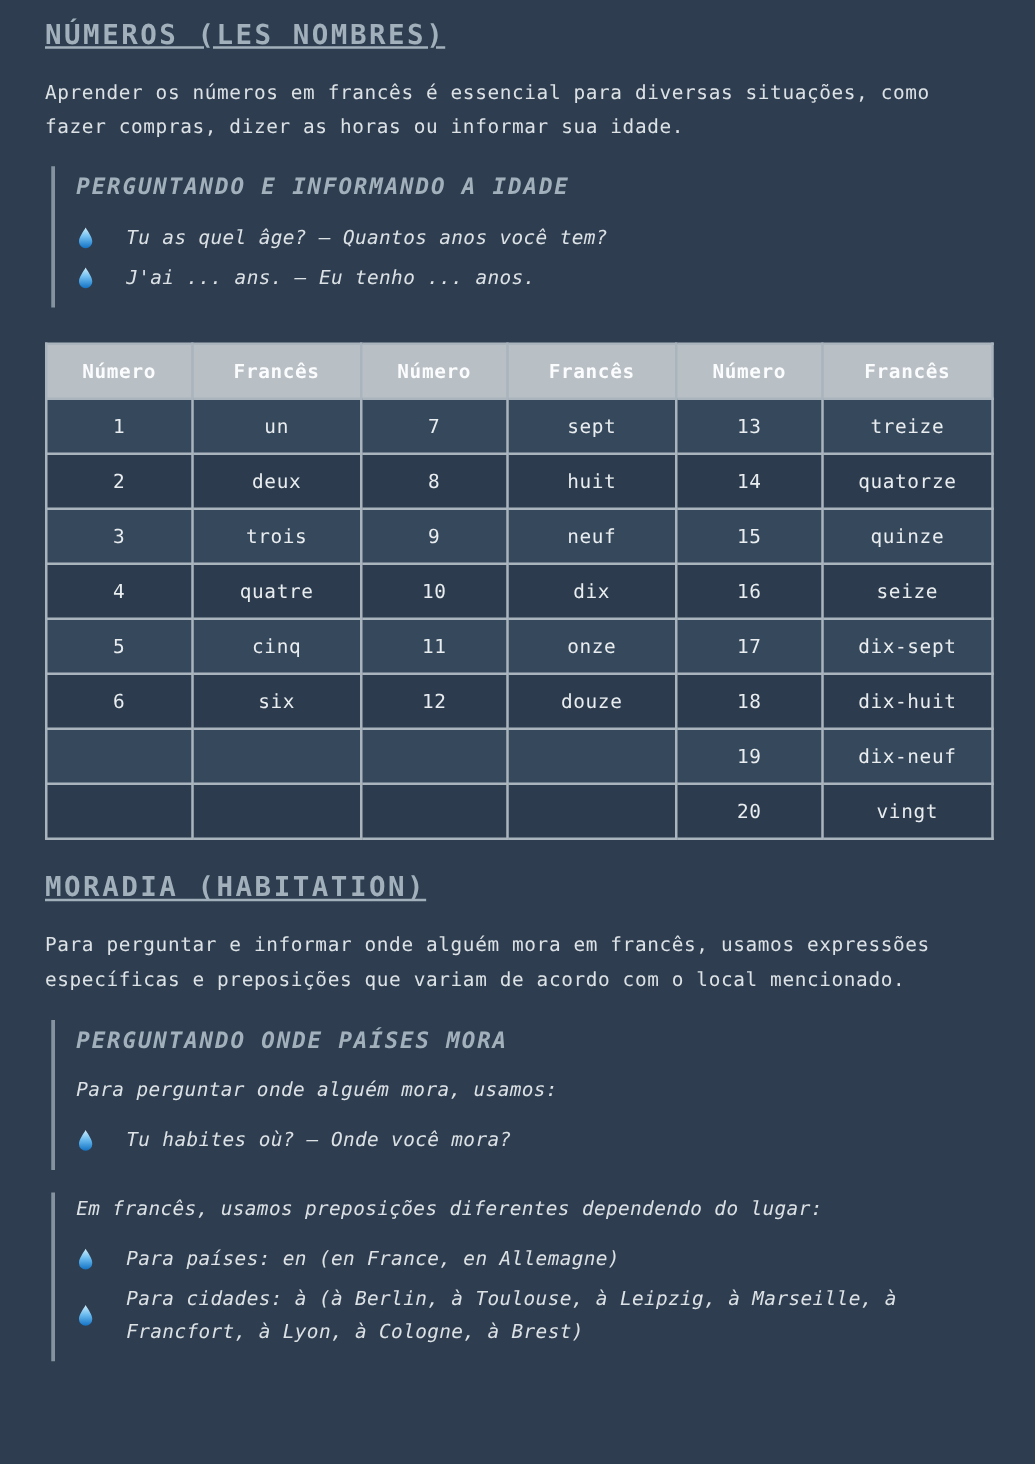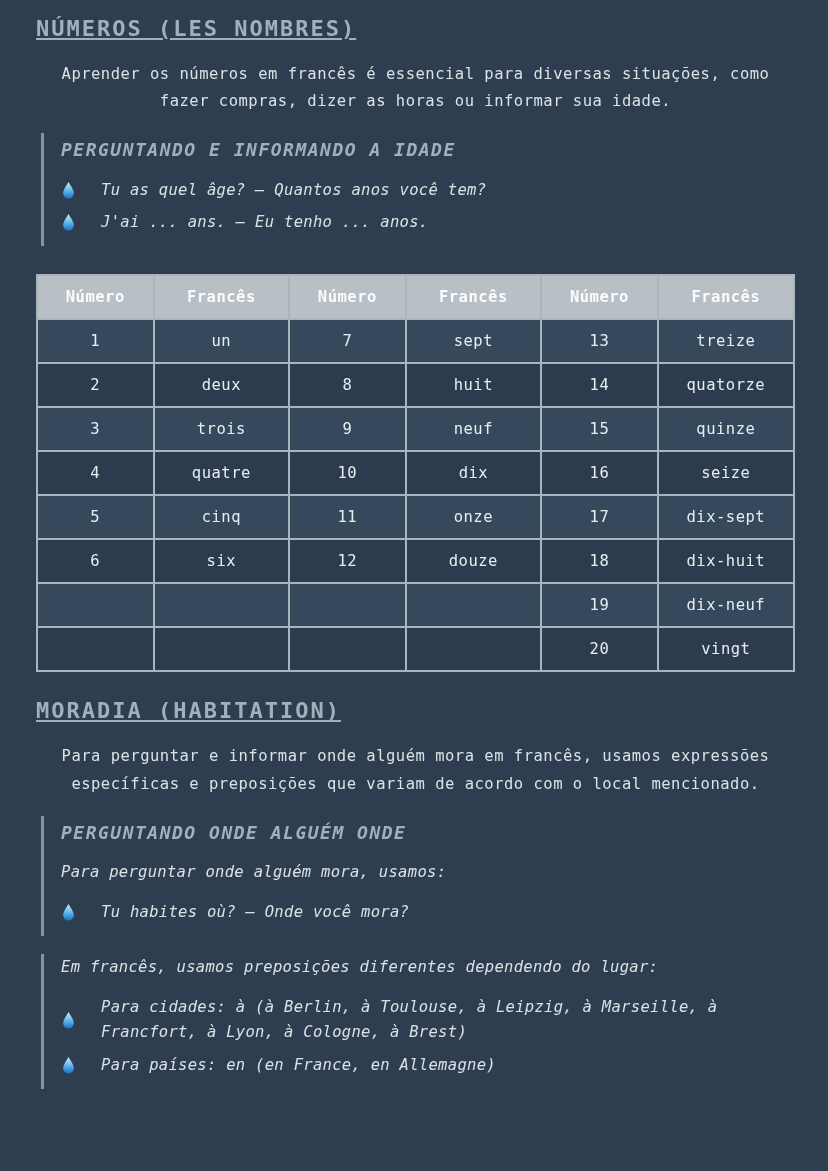--- a/index.html
+++ b/index.html
@@ -22,21 +22,20 @@
     margin: 12px 0 20px 0;
     text-decoration: underline;
   }
   h1.section-title.second { margin-top: 26px; }
 
   p.intro {
     font-size: 15.5px;
     line-height: 1.75;
     letter-spacing: 0.5px;
     margin: 0 0 16px 0;
-    text-align: center;
   }
 
   .subsection {
     border-left: 3px solid #84939e;
     margin: 18px 0 18px 5px;
     padding: 2px 0 4px 17px;
     font-style: italic;
   }
   .subsection h2 {
     color: #a2b0bb;
@@ -214,45 +213,45 @@
         <td>vingt</td>
       </tr>
     </tbody>
   </table>
 
   <h1 class="section-title second">MORADIA (HABITATION)</h1>
 
   <p class="intro">Para perguntar e informar onde alguém mora em francês, usamos expressões específicas e preposições que variam de acordo com o local mencionado.</p>
 
   <div class="subsection">
-    <h2>PERGUNTANDO ONDE ALGUÉM ONDE</h2>
+    <h2>PERGUNTANDO ONDE PAÍSES MORA</h2>
     <p class="lead">Para perguntar onde alguém mora, usamos:</p>
     <div class="bullet">
       <span class="drop-icon">
           <svg viewBox="0 0 24 30">
             <path d="M12 1.5 C9 7 3.5 13.5 3.5 19.5 a8.5 8.5 0 0 0 17 0 C20.5 13.5 15 7 12 1.5 Z" fill="url(#dropGrad)"></path>
           </svg>
         </span>
       <span>Tu habites où? – Onde você mora?</span>
     </div>
   </div>
 
   <div class="subsection">
     <p class="lead">Em francês, usamos preposições diferentes dependendo do lugar:</p>
     <div class="bullet">
       <span class="drop-icon">
           <svg viewBox="0 0 24 30">
             <path d="M12 1.5 C9 7 3.5 13.5 3.5 19.5 a8.5 8.5 0 0 0 17 0 C20.5 13.5 15 7 12 1.5 Z" fill="url(#dropGrad)"></path>
           </svg>
         </span>
+      <span>Para países: en (en France, en Allemagne)</span>
+    </div>
+    <div class="bullet">
+      <span class="drop-icon">
+          <svg viewBox="0 0 24 30">
+            <path d="M12 1.5 C9 7 3.5 13.5 3.5 19.5 a8.5 8.5 0 0 0 17 0 C20.5 13.5 15 7 12 1.5 Z" fill="url(#dropGrad)"></path>
+          </svg>
+        </span>
       <span>Para cidades: à (à Berlin, à Toulouse, à Leipzig, à Marseille, à Francfort, à Lyon, à Cologne, à Brest)</span>
     </div>
-    <div class="bullet">
-      <span class="drop-icon">
-          <svg viewBox="0 0 24 30">
-            <path d="M12 1.5 C9 7 3.5 13.5 3.5 19.5 a8.5 8.5 0 0 0 17 0 C20.5 13.5 15 7 12 1.5 Z" fill="url(#dropGrad)"></path>
-          </svg>
-        </span>
-      <span>Para países: en (en France, en Allemagne)</span>
-    </div>
   </div>
 
 </div>
 
 </body></html>

